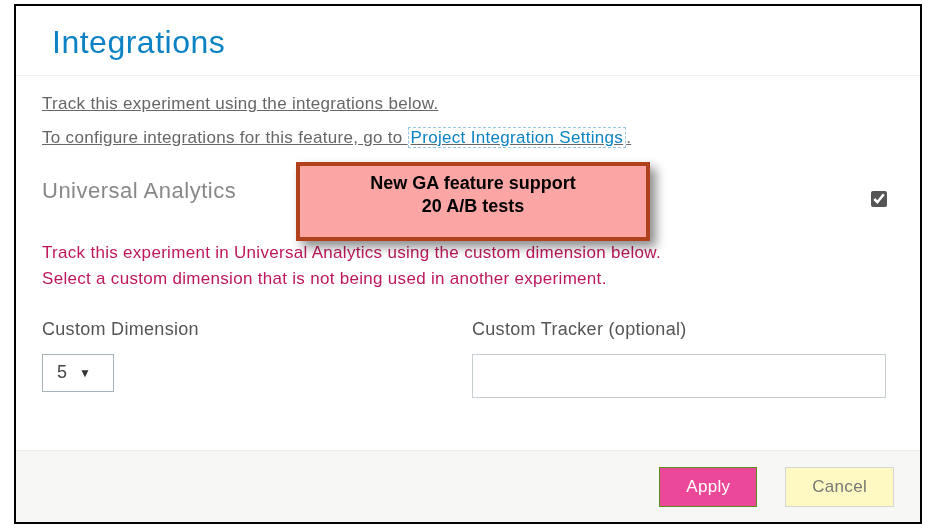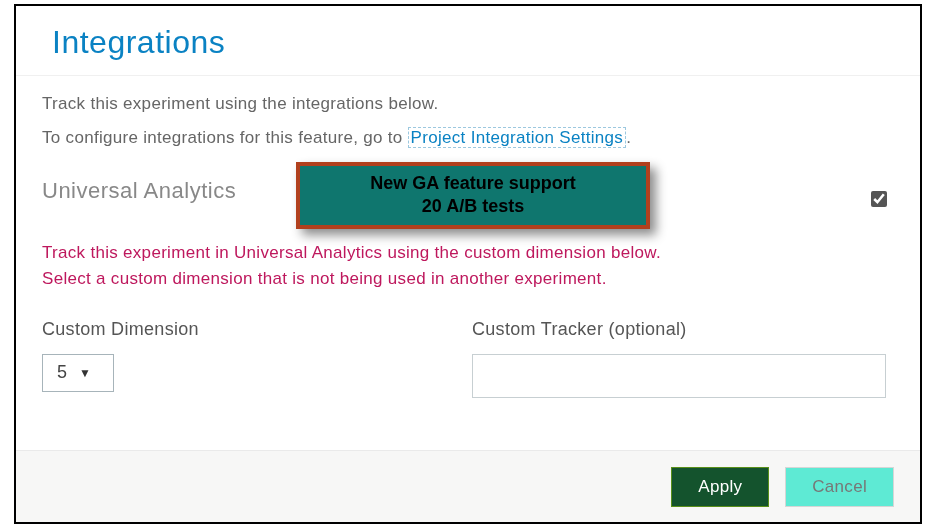--- a/index.html
+++ b/index.html
@@ -27,21 +27,21 @@
     letter-spacing: 0.5px;
   }
   .panel {
     margin: 18px 26px 0 26px;
   }
   .intro {
     font-size: 17px;
     color: #666;
     letter-spacing: 0.3px;
   }
-  .intro p { margin: 0 0 14px 0; }
+  .intro p { margin: 0 0 14px 0; text-decoration: underline; }
   .link {
     color: #0a82c3;
     border: 1px dashed #9cc8df;
     padding: 0 2px;
   }
   .sect-row {
     position: relative;
     margin-top: 24px;
     height: 60px;
   }
@@ -49,22 +49,22 @@
     font-size: 22px;
     color: #888;
     letter-spacing: 0.5px;
     display: inline-block;
     margin-top: 6px;
   }
   .callout {
     position: absolute;
     left: 254px; top: -10px;
     width: 354px;
-    padding: 6px 8px 8px 8px;
-    background: #0f766e;
+    padding: 6px 8px 20px 8px;
+    background: #fca5a5;
     border: 4px solid #b1401d;
     box-shadow: 6px 6px 10px rgba(0,0,0,.45);
     text-align: center;
     font-family: Arial, sans-serif;
     font-size: 18px;
     font-weight: 700;
     color: #000;
     line-height: 1.25;
     z-index: 5;
   }
@@ -131,29 +131,29 @@
   }
   .btn {
     height: 40px;
     padding: 0 26px;
     font-size: 17px;
     border: 1px solid transparent;
     cursor: pointer;
     letter-spacing: 0.3px;
   }
   .btn-apply {
-    background: #14532d;
+    background: #ec4899;
     color: #fff;
     border-color: #5a8f19;
   }
   .btn-cancel {
-    background: #5eead4;
+    background: #fef9c3;
     color: #777;
     border-color: #d6d6d6;
-    margin-left: 16px;
+    margin-left: 28px;
   }
 </style>
 </head>
 <body>
 
 <div class="frame">
 
   <div class="header">
     <div class="title">Integrations</div>
   </div>

